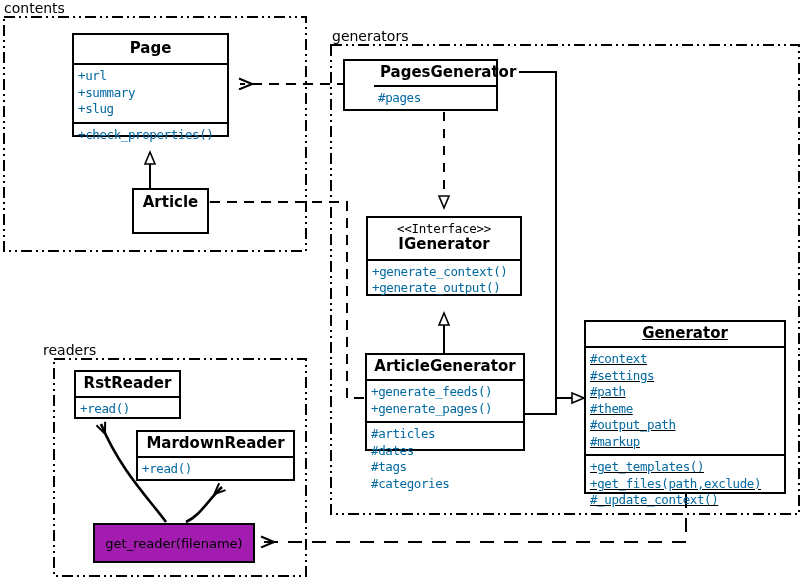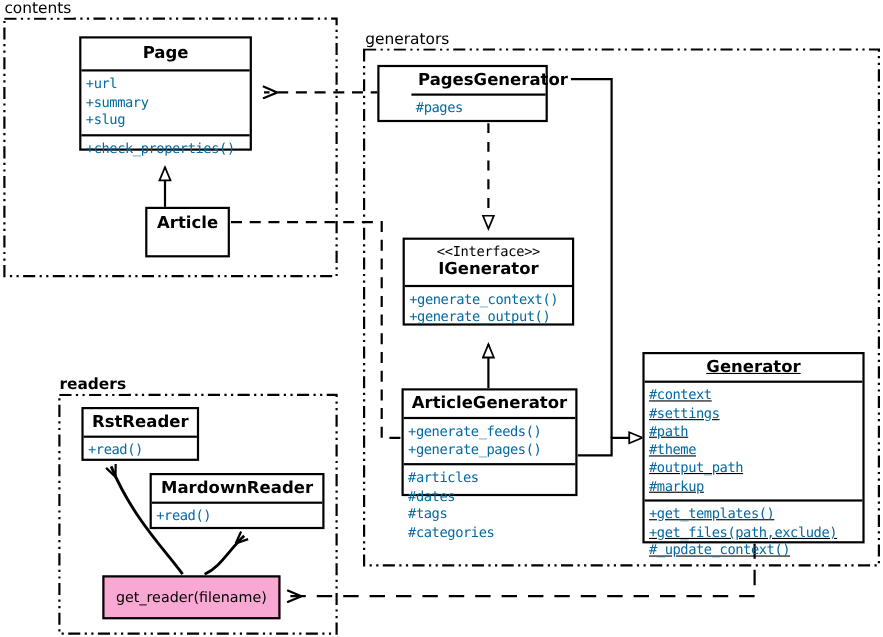--- a/index.html
+++ b/index.html
@@ -16,21 +16,21 @@
   .umlbox .sect{border-bottom:2px solid #000;}
   .umlbox .sect:last-child{border-bottom:none;}
   .cname{font-family:"DejaVu Sans",sans-serif;font-weight:bold;font-size:15px;
          text-align:center;padding:5px 6px 6px 6px;line-height:1.15;color:#000;}
   .stereo{font-family:"DejaVu Sans Mono",monospace;font-weight:normal;
           font-size:12.5px;display:block;text-align:center;letter-spacing:-0.3px;}
   .feat{font-family:"DejaVu Sans Mono",monospace;font-size:12.5px;color:#0369a1;
         padding:3px 3px 4px 4px;line-height:1.32;letter-spacing:-0.4px;}
   .feat div{white-space:nowrap;}
 
-  .plainbox{position:absolute;background:#f9a8d4;border:2px solid #000;z-index:4;
+  .plainbox{position:absolute;background:#a21caf;border:2px solid #000;z-index:4;
             box-sizing:border-box;display:flex;align-items:center;
             justify-content:center;}
   .plainbox span{font-family:"DejaVu Sans",sans-serif;font-size:13px;color:#000;}
 </style>
 </head>
 <body>
 
 <div id="canvas">
 
   <svg id="wires" viewBox="0 0 803 579">
@@ -74,21 +74,21 @@
 
     <path d="M686,494 L686,542 L262,542" fill="none" stroke="#000" stroke-width="2" stroke-dasharray="14,10" marker-end="url(#openArrow)"></path>
 
     <path d="M166,522 C150,500 120,470 101,424" fill="none" stroke="#000" stroke-width="2.6" marker-end="url(#openArrowThin)"></path>
 
     <path d="M186,522 C200,516 208,500 222,487" fill="none" stroke="#000" stroke-width="2.6" marker-end="url(#openArrowThin)"></path>
   </svg>
 
   <div class="pkg-label" style="left:2px;top:0px;">contents</div>
   <div class="pkg-label" style="left:330px;top:28px;">generators</div>
-  <div class="pkg-label" style="left:52px;top:342px;font-weight:bold;">readers</div>
+  <div class="pkg-label" style="left:41px;top:342px;">readers</div>
 
   <div class="umlbox" style="left:72px;top:33px;width:157px;height:104px;">
     <div class="sect">
       <div class="cname">Page</div>
     </div>
     <div class="sect feat">
       <div>+url</div>
       <div>+summary</div>
       <div>+slug</div>
     </div>

